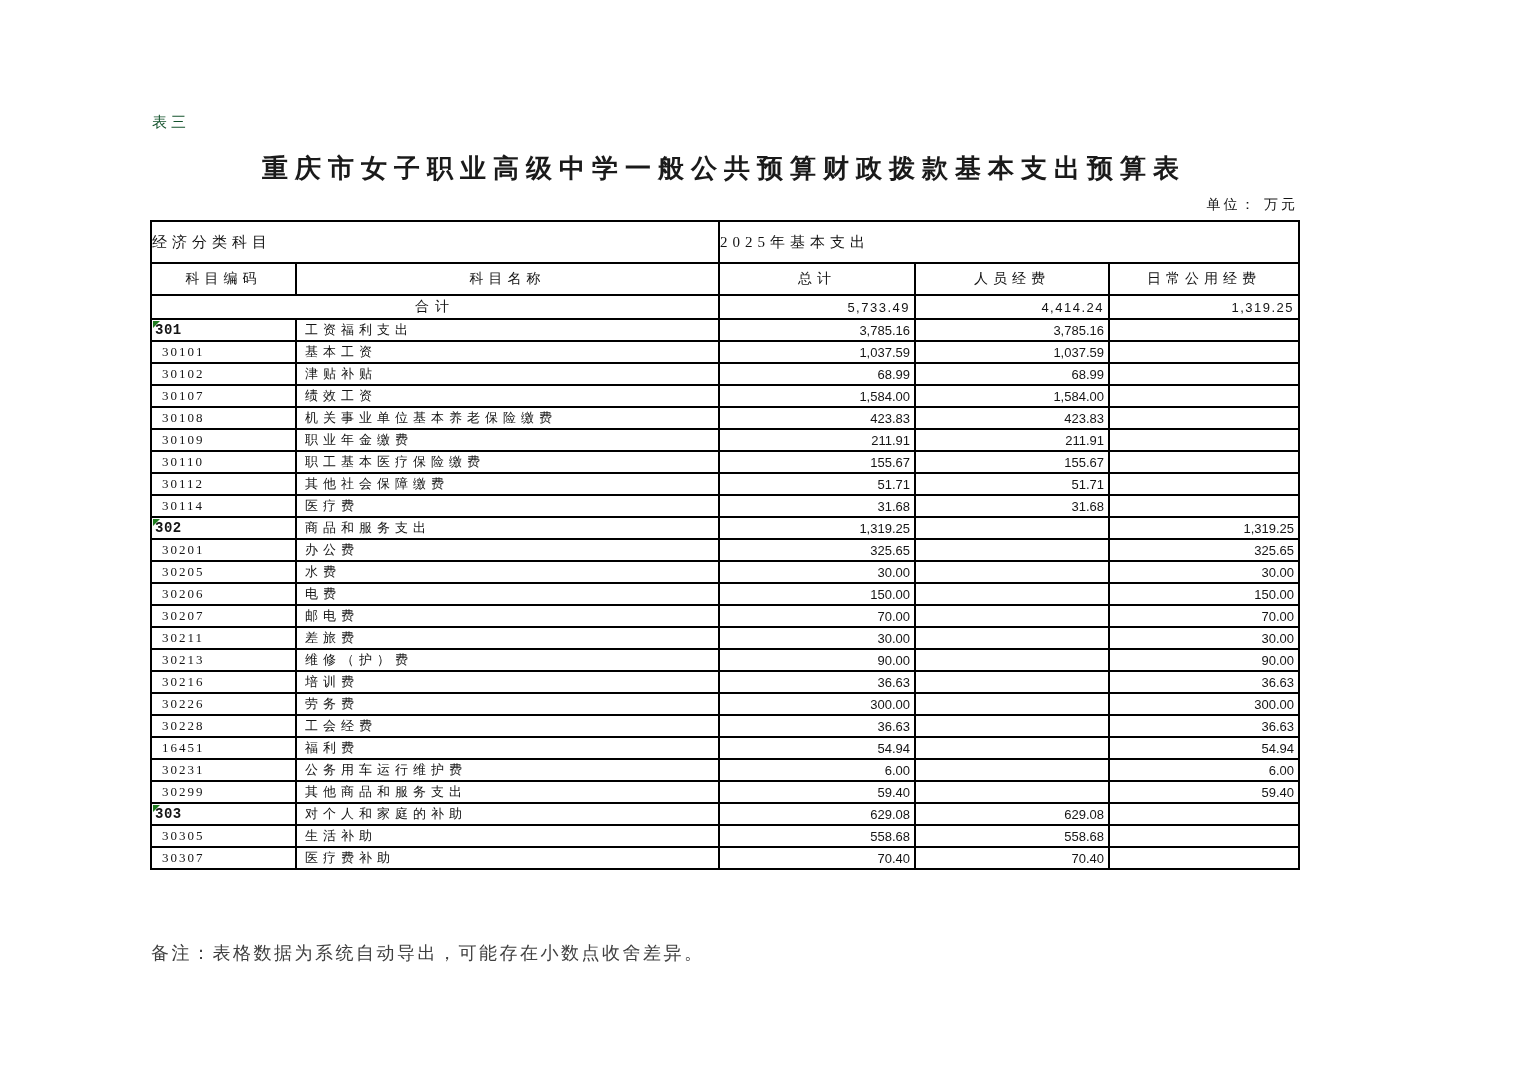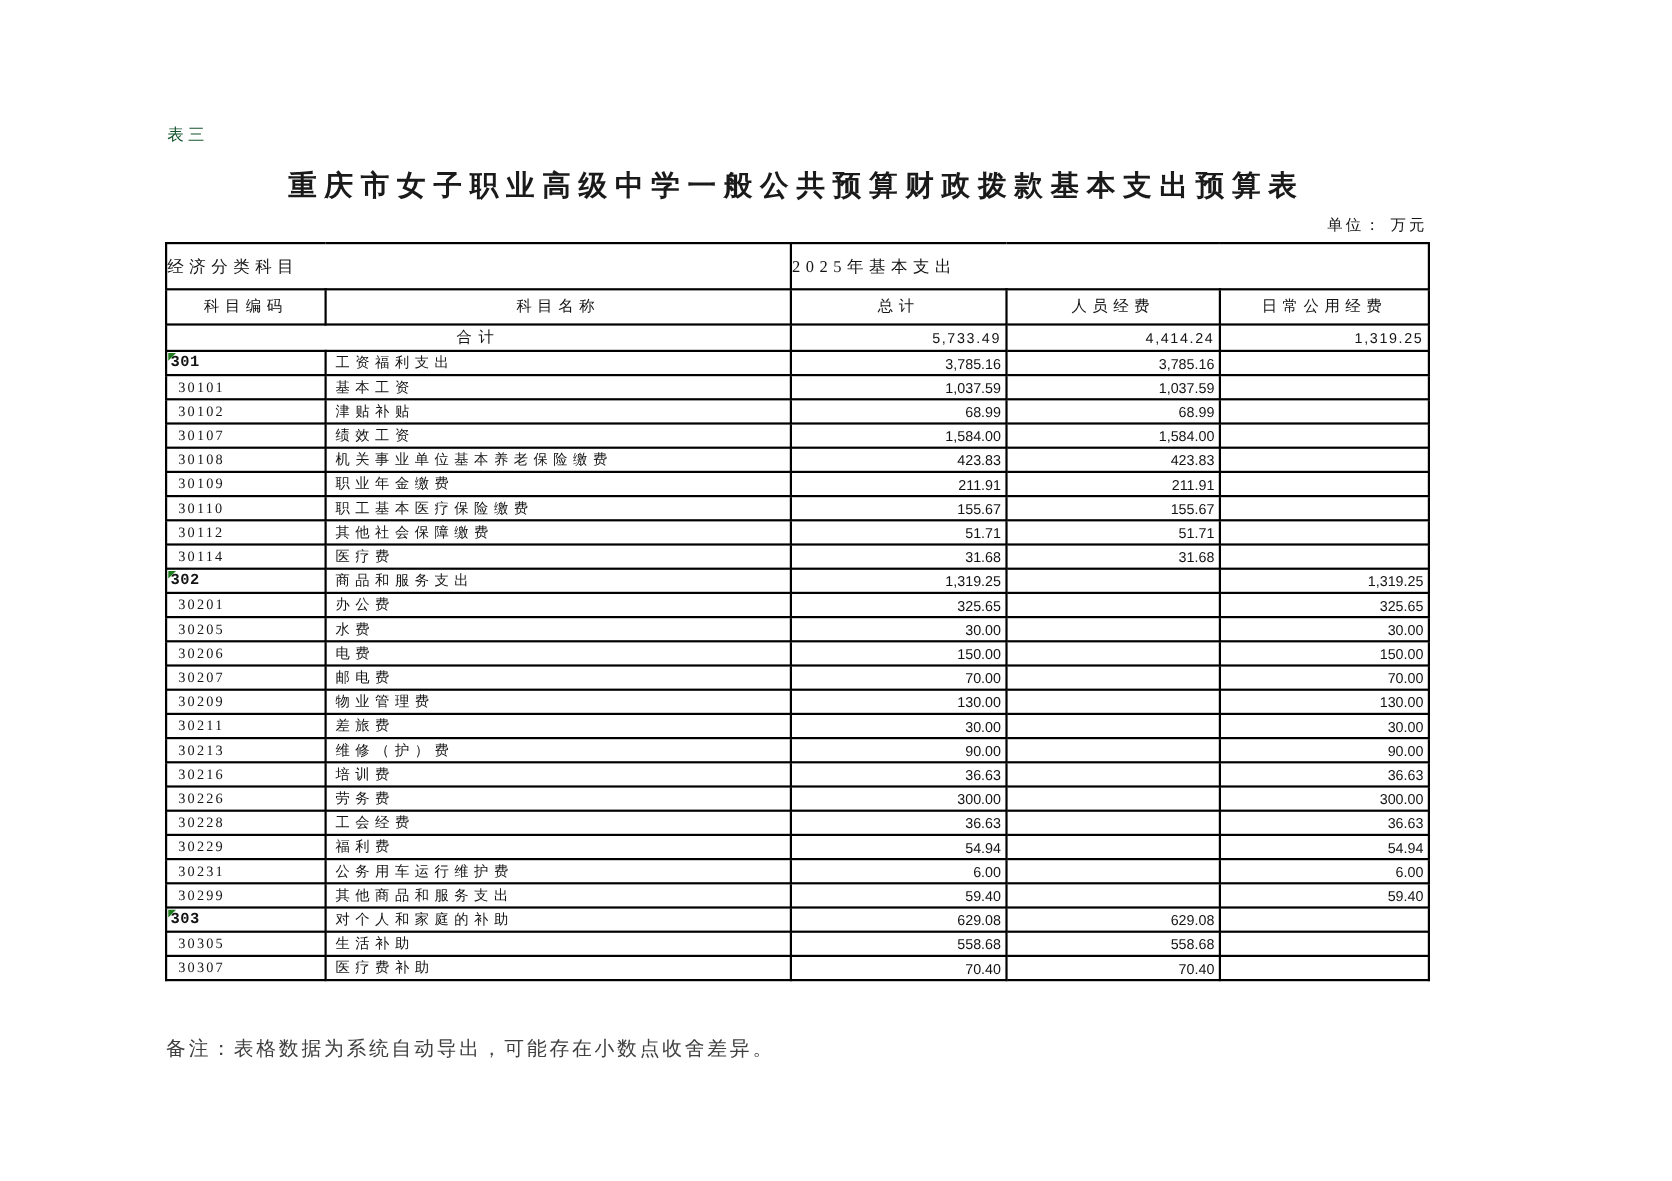--- a/index.html
+++ b/index.html
@@ -207,27 +207,20 @@
           <td class="num">150.00</td>
         </tr>
         <tr>
           <td class="code">30207</td>
           <td class="name">邮电费</td>
           <td class="num">70.00</td>
           <td class="num"></td>
           <td class="num">70.00</td>
         </tr>
         <tr>
-          <td class="code">30209</td>
-          <td class="name">物业管理费</td>
-          <td class="num">130.00</td>
-          <td class="num"></td>
-          <td class="num">130.00</td>
-        </tr>
-        <tr>
           <td class="code">30211</td>
           <td class="name">差旅费</td>
           <td class="num">30.00</td>
           <td class="num"></td>
           <td class="num">30.00</td>
         </tr>
         <tr>
           <td class="code">30213</td>
           <td class="name">维修（护）费</td>
           <td class="num">90.00</td>
@@ -249,21 +242,21 @@
           <td class="num">300.00</td>
         </tr>
         <tr>
           <td class="code">30228</td>
           <td class="name">工会经费</td>
           <td class="num">36.63</td>
           <td class="num"></td>
           <td class="num">36.63</td>
         </tr>
         <tr>
-          <td class="code">30229</td>
+          <td class="code">16451</td>
           <td class="name">福利费</td>
           <td class="num">54.94</td>
           <td class="num"></td>
           <td class="num">54.94</td>
         </tr>
         <tr>
           <td class="code">30231</td>
           <td class="name">公务用车运行维护费</td>
           <td class="num">6.00</td>
           <td class="num"></td>

